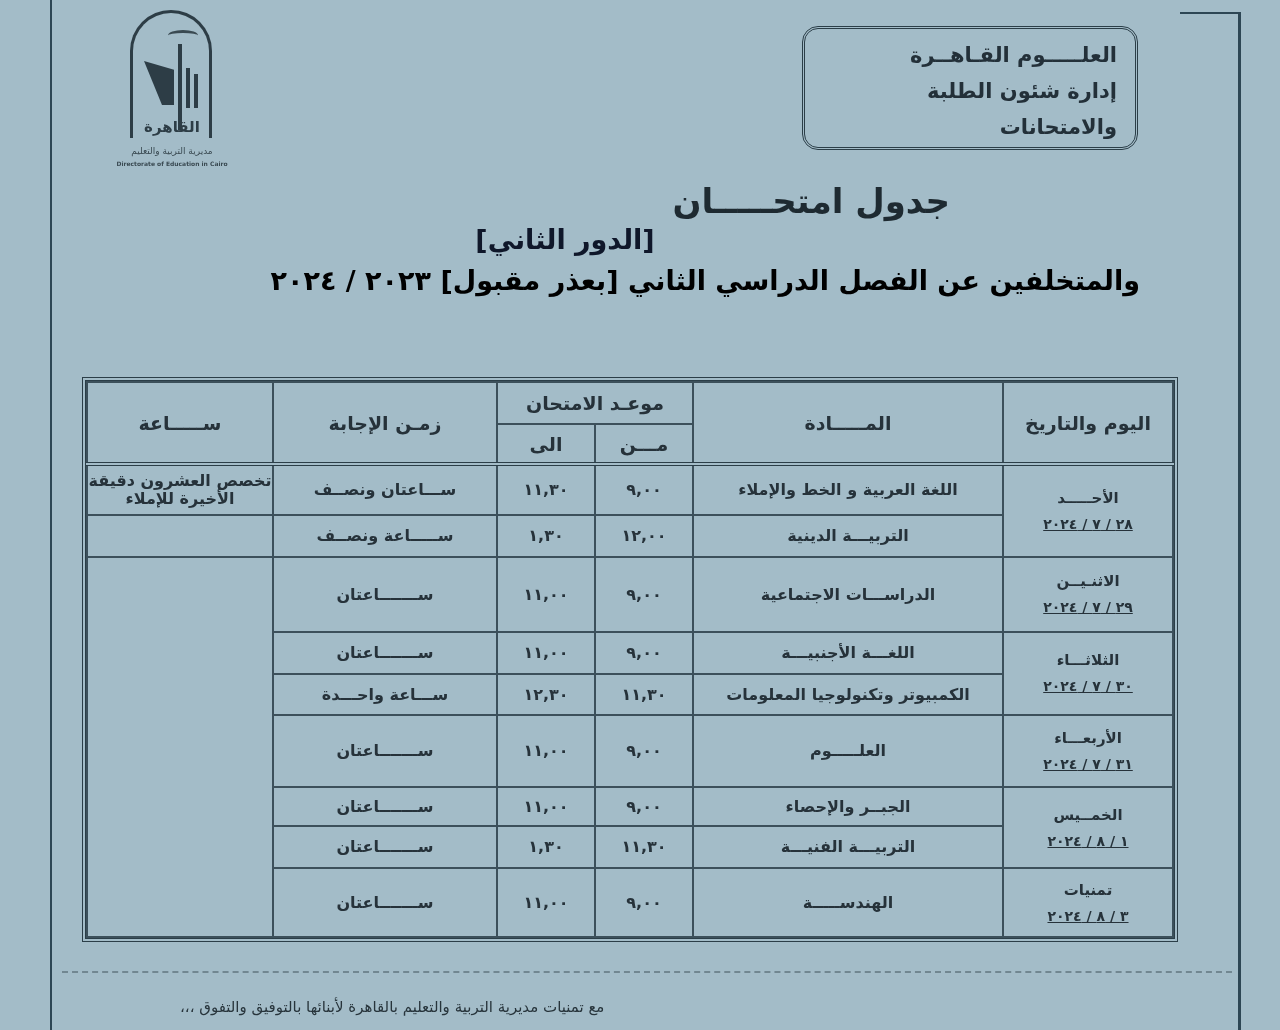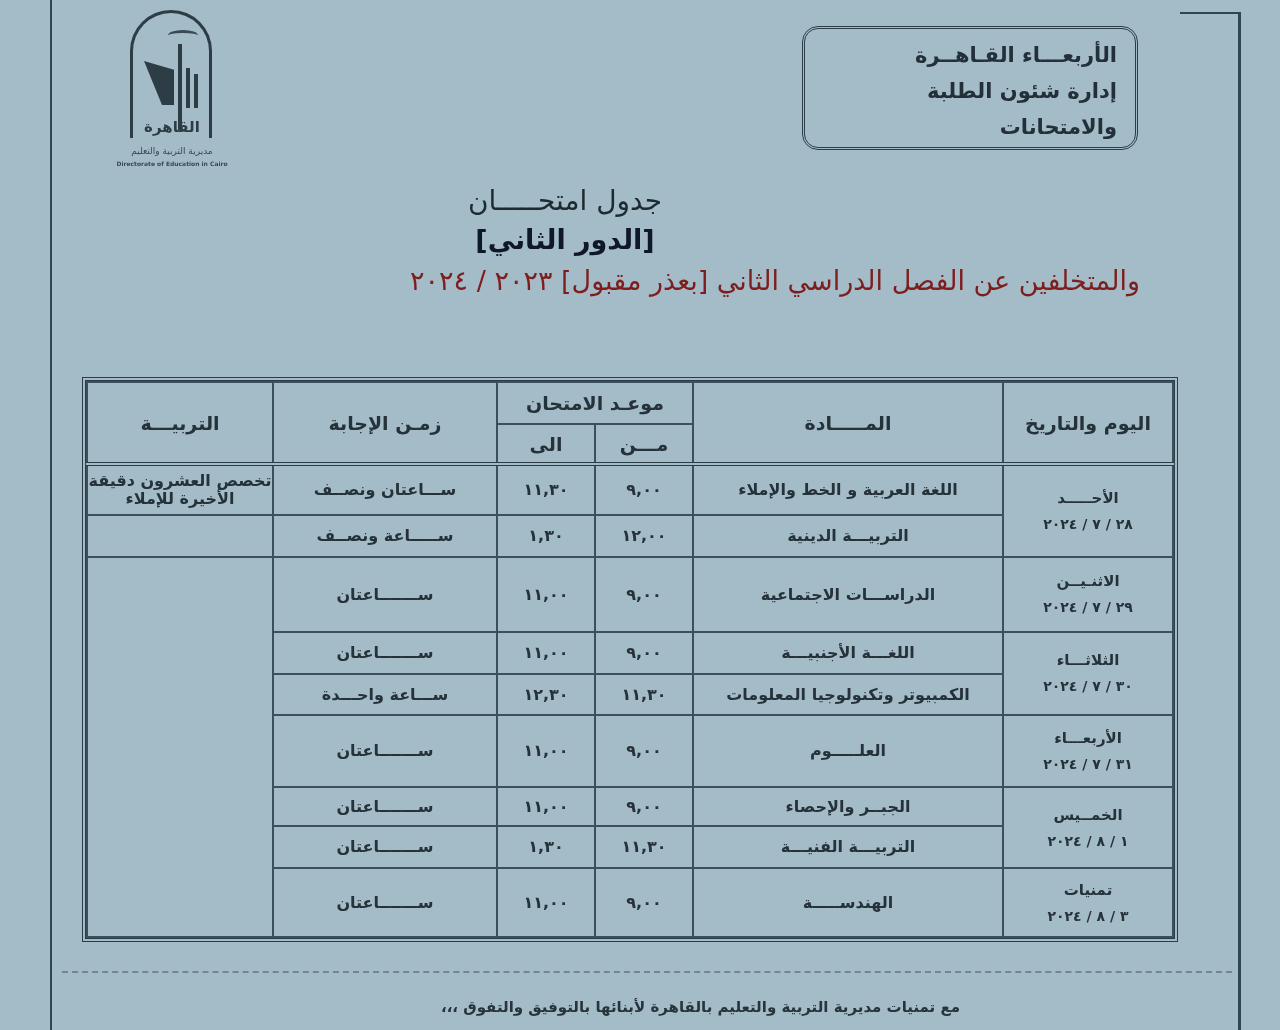--- a/index.html
+++ b/index.html
@@ -32,24 +32,24 @@
     .logo .bar1 { position: absolute; left: 70px; top: 38px; width: 4px; height: 86px; background: #2d3d46; }
     .logo .bar2 { position: absolute; left: 78px; top: 62px; width: 4px; height: 40px; background: #2d3d46; }
     .logo .bar3 { position: absolute; left: 86px; top: 68px; width: 4px; height: 34px; background: #2d3d46; }
     .logo .wave { position: absolute; left: 60px; top: 24px; width: 30px; height: 8px; border-top: 3px solid #3a4a52; border-radius: 50%; }
     .logo .base { position: absolute; left: 26px; top: 112px; width: 76px; height: 24px; font-size: 15px; font-weight: bold; text-align: center; color: #2d3d46; direction: rtl; }
     .logo .sub-ar { position: absolute; left: 2px; top: 140px; width: 124px; font-size: 9px; text-align: center; direction: rtl; color: #3a4a52; }
     .logo .sub-en { position: absolute; left: 0; top: 154px; width: 128px; font-size: 6px; text-align: center; color: #3a4a52; font-weight: bold; }
 
     
     .title-block { position: absolute; left: 180px; top: 182px; width: 970px; direction: rtl; }
-    .title-block .t1 { font-size: 28px; font-weight: normal; text-align: center; margin-right: 200px; line-height: 38px; color: #1e2a31; }
+    .title-block .t1 { font-size: 34px; font-weight: bold; margin-right: 200px; line-height: 38px; color: #1e2a31; }
     .title-block .t2 { font-size: 27px; font-weight: bold; text-align: center; margin-right: 50px; line-height: 40px; color: #1e2a31; }
     .title-block .t3 { font-size: 27px; font-weight: bold; text-align: center; margin-right: 200px; line-height: 40px; color: #0f172a; }
-    .title-block .t4 { font-size: 27px; font-weight: normal; text-align: right; line-height: 42px; padding-right: 10px; color: #7f1d1d; }
+    .title-block .t4 { font-size: 27px; font-weight: bold; text-align: right; line-height: 42px; padding-right: 10px; color: #000000; }
 
     
     .schedule {
       position: absolute; left: 82px; top: 377px; width: 1096px; height: 565px;
       border: 4px double #2b3e48; box-sizing: border-box;
     }
     table.grid {
       width: 100%; height: 100%; border-collapse: collapse; direction: rtl; table-layout: fixed;
     }
     table.grid td, table.grid th {
@@ -57,28 +57,28 @@
       font-size: 16px; color: #26323a; font-weight: bold;
     }
     table.grid th { font-size: 19px; }
     .col-day { width: 170px; }
     .col-subject { width: 310px; }
     .col-from { width: 98px; }
     .col-to { width: 98px; }
     .col-duration { width: 224px; }
     .col-notes { width: auto; }
     .day-name { display: block; font-size: 15px; line-height: 26px; }
-    .day-date { display: block; font-size: 14px; line-height: 26px; letter-spacing: 2px; }
+    .day-date { display: block; font-size: 14px; line-height: 26px; letter-spacing: 2px; text-decoration: underline; }
     .time { font-size: 14px; letter-spacing: 3px; font-weight: bold; }
     .note { font-size: 13px; line-height: 18px; font-weight: normal; }
     .header-double { border-bottom: 4px double #2b3e48 !important; }
 
     
     .dotted-divider { position: absolute; left: 62px; top: 971px; width: 1170px; border-top: 2px dashed #51646e; opacity: .6; }
-    .footer-note { position: absolute; left: 180px; top: 998px; width: 780px; direction: rtl; text-align: right; font-size: 15px; font-weight: bold; color: #27343b; }
+    .footer-note { position: absolute; left: 180px; top: 998px; width: 780px; direction: rtl; text-align: left; font-size: 15px; font-weight: normal; color: #27343b; }
   </style>
 </head>
 <body>
 
 <div class="page-border-left"></div>
 <div class="page-border-top"></div>
 <div class="page-border-right"></div>
 
 <div class="logo">
   <div class="arch"></div>
@@ -86,21 +86,21 @@
   <div class="sail"></div>
   <div class="bar1"></div>
   <div class="bar2"></div>
   <div class="bar3"></div>
   <div class="base">القاهرة</div>
   <div class="sub-ar">مديرية التربية والتعليم</div>
   <div class="sub-en">Directorate of Education in Cairo</div>
 </div>
 
 <div class="header-box">
-  <div class="line">الأربعـــاء القـاهــرة</div>
+  <div class="line">العلـــــوم القـاهــرة</div>
   <div class="line">إدارة شئون الطلبة والامتحانات</div>
 </div>
 
 <div class="title-block">
   <div class="t1">جدول امتحـــــان</div>
   <div class="t3">[الدور الثاني]</div>
   <div class="t4">والمتخلفين عن الفصل الدراسي الثاني [بعذر مقبول] ٢٠٢٣ / ٢٠٢٤</div>
 </div>
 
 <div class="schedule">
@@ -112,21 +112,21 @@
         <col class="col-to">
         <col class="col-duration">
         <col class="col-notes">
     </colgroup>
     <thead>
       <tr style="height:42px">
         <th rowspan="2" class="header-double">اليوم والتاريخ</th>
         <th rowspan="2" class="header-double">المـــــادة</th>
         <th colspan="2">موعـد الامتحان</th>
         <th rowspan="2" class="header-double">زمـن الإجابة</th>
-        <th rowspan="2" class="header-double">التربيـــة</th>
+        <th rowspan="2" class="header-double">ســـــاعة</th>
       </tr>
       <tr style="height:40px">
         <th class="header-double">مـــن</th>
         <th class="header-double">الى</th>
       </tr>
     </thead>
     <tbody>
 
       <tr style="height:50px">
         <td rowspan="2">

